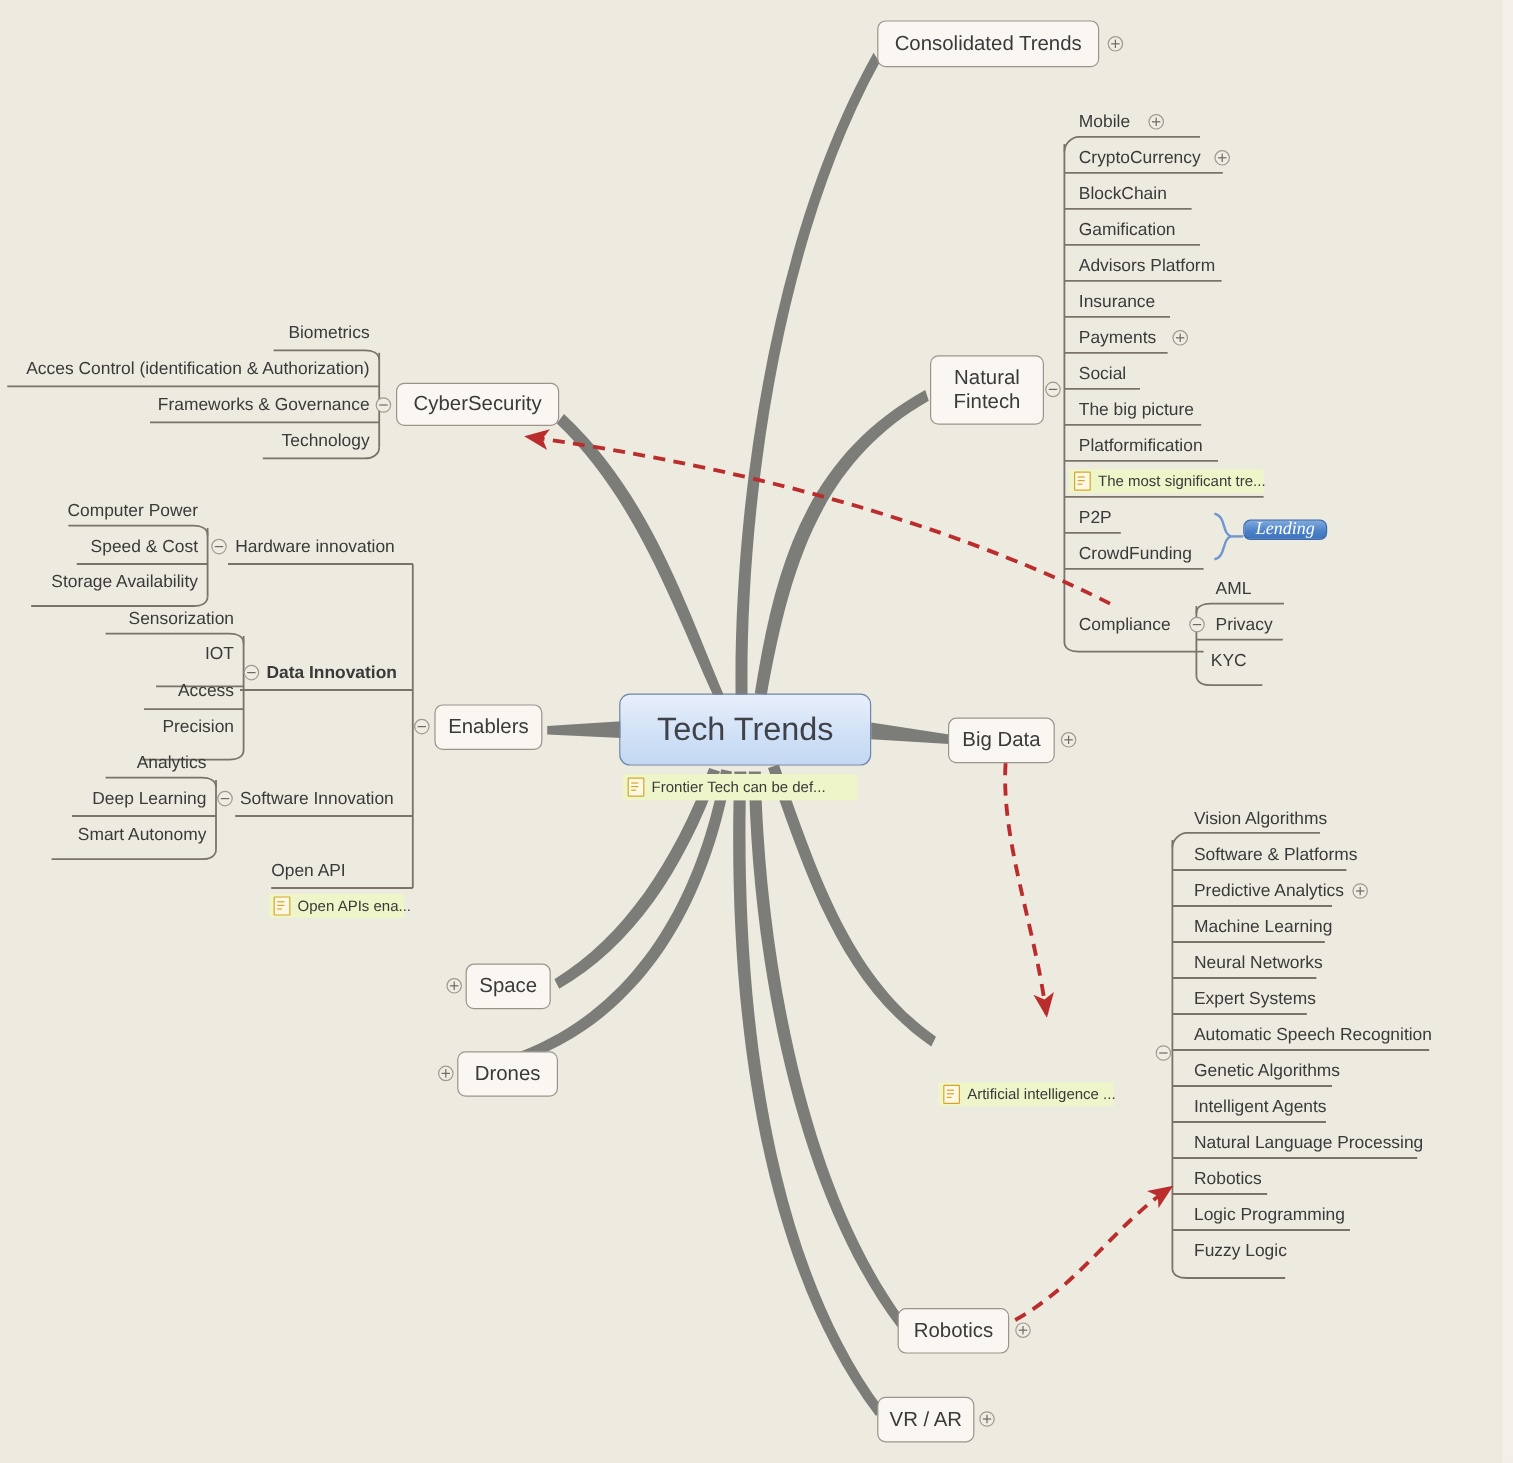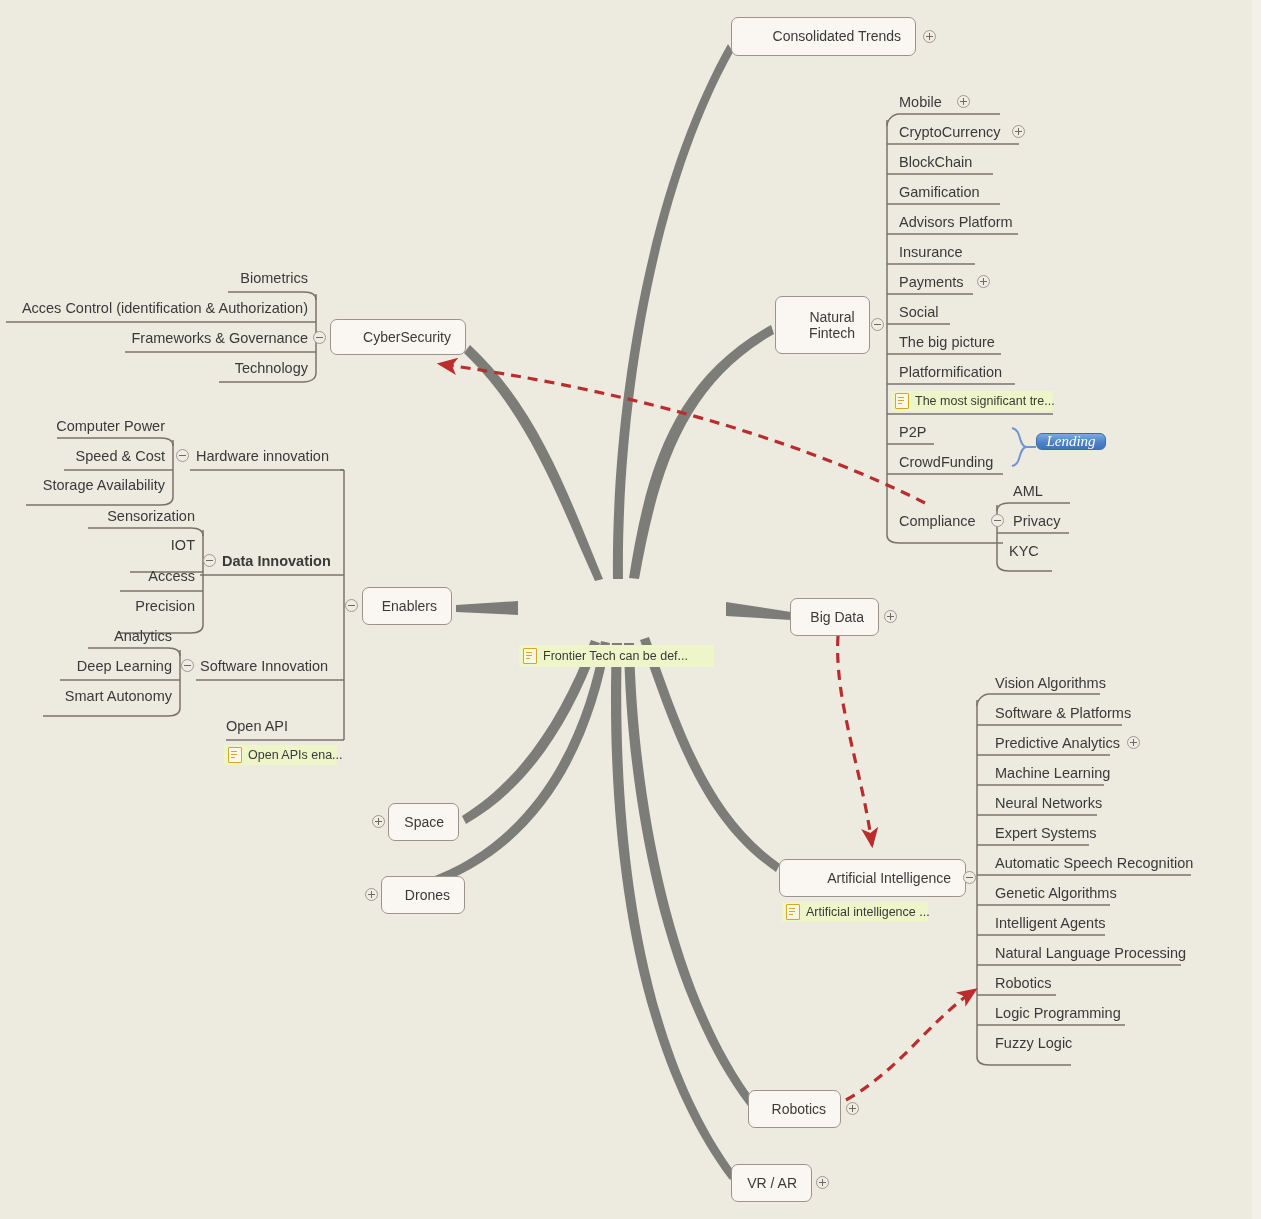--- a/index.html
+++ b/index.html
@@ -20,21 +20,21 @@
     box-sizing:border-box;
     background:#faf7f2;
     border:1px solid #9b948c;
     border-radius:7px;
     color:#3a3a3a;
     display:flex;align-items:center;justify-content:center;
     text-align:center;
     line-height:1.15;
     white-space:nowrap;
   }
-  .node.big{font-size:14px;padding:6px 14px;justify-content:flex-end;}
+  .node.big{font-size:17px;padding:6px 14px;}
 
   
   .central{
     position:absolute;
     background:linear-gradient(180deg,#e8effb 0%, #cfe0f6 60%, #c3d8f3 100%);
     border:1px solid #6e86a8;
     border-radius:9px;
     color:#40424a;
     font-size:27px;
     display:flex;align-items:center;justify-content:center;
@@ -216,20 +216,23 @@
       <path d="M977,1057 C977,1063 983,1065 989,1065 L1071,1065"></path>
     </g>
 
     <g stroke="#bb2c2c" stroke-width="3.2" fill="none" stroke-dasharray="10,7">
       <path d="M925,503 C860,470 700,400 440,364" marker-end="url(#arw)"></path>
       <path d="M838,636 C834,700 862,770 872,845" marker-end="url(#arw)"></path>
       <path d="M846,1100 C900,1070 930,1020 975,990" marker-end="url(#arw)"></path>
     </g>
   </svg>
 
+  <div class="central" style="left:516px;top:578px;width:210px;height:60px;">
+    <span>Tech Trends</span>
+  </div>
   <div class="note" style="left:519px;top:645px;width:195px;height:22px;">
     <span class="nicon"></span>
     <span>Frontier Tech can be def...</span>
   </div>
 
   <div class="node big" style="left:731px;top:17px;width:185px;height:39px;">
     <span>Consolidated Trends</span>
   </div>
   <div class="tog plus" style="left:923px;top:30px;"></div>
 
@@ -257,23 +260,20 @@
   <div class="node big" style="left:388px;top:803px;width:71px;height:38px;">
     <span>Space</span>
   </div>
   <div class="tog plus" style="left:372px;top:815px;"></div>
 
   <div class="node big" style="left:381px;top:876px;width:84px;height:38px;">
     <span>Drones</span>
   </div>
   <div class="tog plus" style="left:365px;top:888px;"></div>
 
-  <div class="node big" style="left:779px;top:859px;width:187px;height:38px;">
-    <span>Artificial Intelligence</span>
-  </div>
   <div class="tog" style="left:963px;top:871px;"></div>
   <div class="note" style="left:782px;top:902px;width:146px;height:20px;">
     <span class="nicon"></span>
     <span>Artificial intelligence ...</span>
   </div>
 
   <div class="node big" style="left:748px;top:1090px;width:93px;height:38px;">
     <span>Robotics</span>
   </div>
   <div class="tog plus" style="left:846px;top:1102px;"></div>

